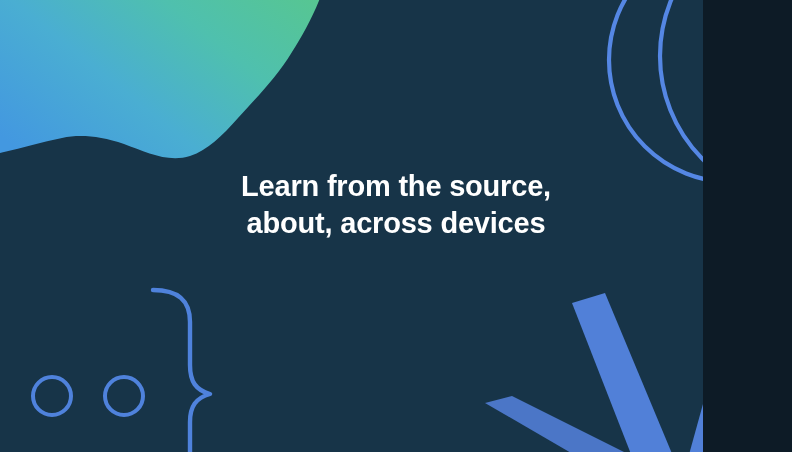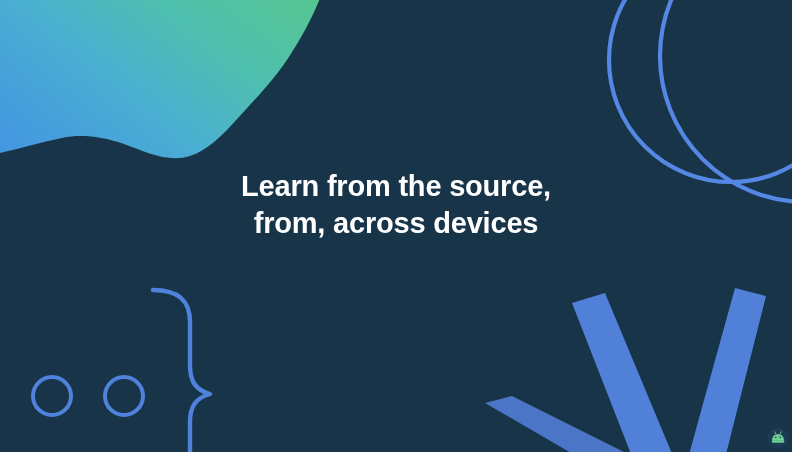--- a/index.html
+++ b/index.html
@@ -6,21 +6,21 @@
   html, body {
     margin: 0;
     padding: 0;
     background: #0d1b26;
   }
   body {
     font-family: "Liberation Sans", sans-serif;
   }
   .slide {
     position: relative;
-    width: 792px;
+    width: 703px;
     height: 452px;
     overflow: hidden;
     background: #173448;
   }
   .slide-svg {
     position: absolute;
     top: 0;
     left: 0;
     width: 792px;
     height: 452px;
@@ -101,21 +101,21 @@
       <g>
         <polygon fill="#4B76C7" points="485,403 512,396 660,470 628,486"></polygon>
         <polygon fill="#5180D8" points="572,303 605,293 683,480 645,490"></polygon>
         <polygon fill="#5180D8" points="735,288 766,296 718,486 682,480"></polygon>
       </g>
     </g>
   </svg>
 
   <div class="headline">
     <span class="line">Learn from the source,</span>
-    <span class="line">from, across devices</span>
+    <span class="line">about, across devices</span>
   </div>
 
   <svg class="badge" viewBox="0 0 44 44" xmlns="http://www.w3.org/2000/svg">
     <circle cx="22" cy="22" r="21" fill="#1d3b52"></circle>
     <g fill="#6fcf97">
       <path d="M 10,27 C 10,19.5 15.4,14 22,14 C 28.6,14 34,19.5 34,27 Z"></path>
       <rect x="9.5" y="26.5" width="25" height="5" rx="2.5"></rect>
       <circle cx="17.5" cy="20.5" r="1.6" fill="#1d3b52"></circle>
       <circle cx="26.5" cy="20.5" r="1.6" fill="#1d3b52"></circle>
     </g>

